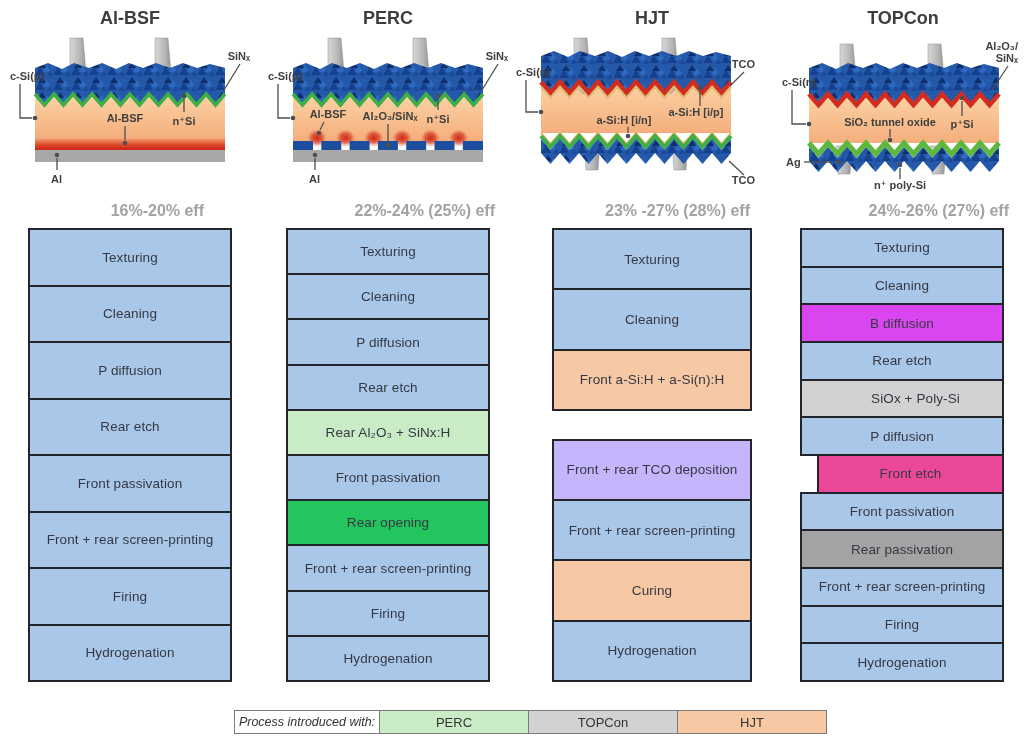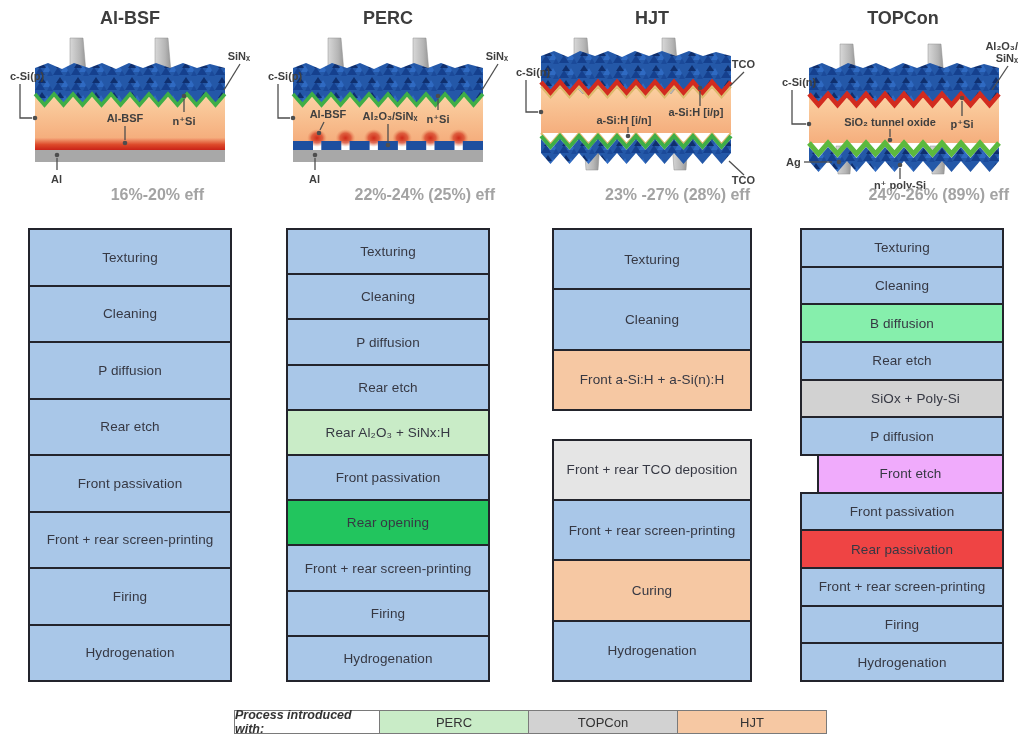--- a/index.html
+++ b/index.html
@@ -7,40 +7,40 @@
         font-family:"Liberation Sans","DejaVu Sans",sans-serif;}
   
   .panel{position:absolute;top:8px;height:212px;}
   #panel0{left:8px;width:244px;}
   #panel1{left:266px;width:244px;}
   #panel2{left:514px;width:248px;}
   #panel3{left:782px;width:242px;}
   .panel h2{margin:0;height:26px;text-align:center;font-size:18px;font-weight:700;color:#3d3d3d;}
   #panel2 h2{padding-left:28px;}
   .panel svg{display:block;margin:0 auto;}
-  .eff{position:absolute;bottom:16px;right:15px;font-size:16px;font-weight:700;color:#a3a3a3;white-space:nowrap;}
+  .eff{position:absolute;bottom:0;right:15px;font-size:16px;font-weight:700;color:#a3a3a3;white-space:nowrap;}
   #panel0 .eff{right:48px;}
   #panel2 .eff{right:12px;margin-top:20px;}
   .lbl{font-size:11px;fill:#3f3f3f;font-weight:600;}
   .ln{stroke:#4e4e4e;stroke-width:1.3;fill:none;}
   .dot{fill:#4e4e4e;}
   
   .col{position:absolute;top:228px;height:454px;display:flex;flex-direction:column;}
   #col0{left:28px;width:204px;}
   #col1{left:286px;width:204px;}
   #col2{left:552px;width:200px;}
   #col3{left:800px;width:204px;}
   .step{flex:1 1 0;margin-top:-2px;border:2px solid #23242c;display:flex;align-items:center;
         justify-content:center;text-align:center;font-size:13.5px;color:#363843;letter-spacing:.1px;}
   .step:first-child{margin-top:0;}
   
   .legend{position:absolute;left:234px;top:710px;height:24px;display:flex;}
   .lg-cell{height:24px;border:1px solid #7a7a7a;margin-left:-1px;display:flex;align-items:center;
            justify-content:center;font-size:13px;color:#333;box-sizing:border-box;}
-  .lg-caption{width:146px;margin-left:0;font-style:italic;font-size:12.5px;background:#ffffff;font-weight:bold;}
+  .lg-caption{width:146px;margin-left:0;font-style:italic;font-size:12.5px;background:#ffffff;}
   .lg-entry{width:150px;}
 </style>
 </head>
 <body>
 
 <div class="page">
 
   <svg width="0" height="0" style="position:absolute" aria-hidden="true">
     <defs>
       <pattern id="tex" width="18" height="15" patternUnits="userSpaceOnUse">
@@ -205,21 +205,21 @@
       <text class="lbl" x="180" y="94" text-anchor="middle">p⁺Si</text>
       <circle class="dot" cx="180" cy="64" r="2.3"></circle>
         <polyline class="ln" points="180,67 180,82"></polyline>
       <text class="lbl" x="4" y="132">Ag</text>
       <polyline class="ln" points="22,128 50,128"></polyline>
         <circle class="dot" cx="57" cy="128" r="2.3"></circle>
       <text class="lbl" x="118" y="155" text-anchor="middle">n⁺ poly-Si</text>
       <circle class="dot" cx="118" cy="131" r="2.3"></circle>
         <polyline class="ln" points="118,134 118,145"></polyline>
     </svg>
-    <div class="eff">24%-26% (89%) eff</div>
+    <div class="eff">24%-26% (27%) eff</div>
   </div>
 
   <div class="col" id="col0">
       <div class="step" style="background: rgb(169, 199, 232);">Texturing</div>
       <div class="step" style="background: rgb(169, 199, 232);">Cleaning</div>
       <div class="step" style="background: rgb(169, 199, 232);">P diffusion</div>
       <div class="step" style="background: rgb(169, 199, 232);">Rear etch</div>
       <div class="step" style="background: rgb(169, 199, 232);">Front passivation</div>
       <div class="step" style="background: rgb(169, 199, 232);">Front + rear screen-printing</div>
       <div class="step" style="background: rgb(169, 199, 232);">Firing</div>
@@ -234,35 +234,35 @@
       <div class="step" style="background: rgb(169, 199, 232);">Front passivation</div>
       <div class="step" style="background: #22c55e;">Rear opening</div>
       <div class="step" style="background: rgb(169, 199, 232);">Front + rear screen-printing</div>
       <div class="step" style="background: rgb(169, 199, 232);">Firing</div>
       <div class="step" style="background: rgb(169, 199, 232);">Hydrogenation</div>
     </div>
   <div class="col" id="col2">
       <div class="step" style="background: rgb(169, 199, 232);">Texturing</div>
       <div class="step" style="background: rgb(169, 199, 232);">Cleaning</div>
       <div class="step" style="background: rgb(246, 200, 163); text-align: center;">Front a-Si:H + a-Si(n):H</div>
-      <div class="step" style="background: #e5e5e5; margin-top: 28px;">Front + rear TCO deposition</div>
+      <div class="step" style="background: #c4b5fd; margin-top: 28px;">Front + rear TCO deposition</div>
       <div class="step" style="background: rgb(169, 199, 232);">Front + rear screen-printing</div>
       <div class="step" style="background: rgb(246, 200, 163);">Curing</div>
       <div class="step" style="background: rgb(169, 199, 232);">Hydrogenation</div>
     </div>
   <div class="col" id="col3">
       <div class="step" style="background: rgb(169, 199, 232);">Texturing</div>
       <div class="step" style="background: rgb(169, 199, 232);">Cleaning</div>
-      <div class="step" style="background: #86efac;">B diffusion</div>
+      <div class="step" style="background: #d946ef;">B diffusion</div>
       <div class="step" style="background: rgb(169, 199, 232);">Rear etch</div>
       <div class="step" style="background: rgb(210, 210, 210); padding-left: 27px;">SiOx + Poly-Si</div>
       <div class="step" style="background: rgb(169, 199, 232);">P diffusion</div>
-      <div class="step" style="background: #f0abfc; margin-left: 17px;">Front etch</div>
+      <div class="step" style="background: #ec4899; margin-left: 17px;">Front etch</div>
       <div class="step" style="background: rgb(169, 199, 232);">Front passivation</div>
-      <div class="step" style="background: #ef4444;">Rear passivation</div>
+      <div class="step" style="background: #a3a3a3;">Rear passivation</div>
       <div class="step" style="background: rgb(169, 199, 232);">Front + rear screen-printing</div>
       <div class="step" style="background: rgb(169, 199, 232);">Firing</div>
       <div class="step" style="background: rgb(169, 199, 232);">Hydrogenation</div>
     </div>
 
   <div class="legend">
     <div class="lg-cell lg-caption">Process introduced with:</div>
     <span id="legend-cells" style="display:contents"><div class="lg-cell lg-entry" style="background: rgb(201, 236, 199);">PERC</div><div class="lg-cell lg-entry" style="background: rgb(210, 210, 210);">TOPCon</div><div class="lg-cell lg-entry" style="background: rgb(246, 200, 163);">HJT</div></span>
   </div>
 

